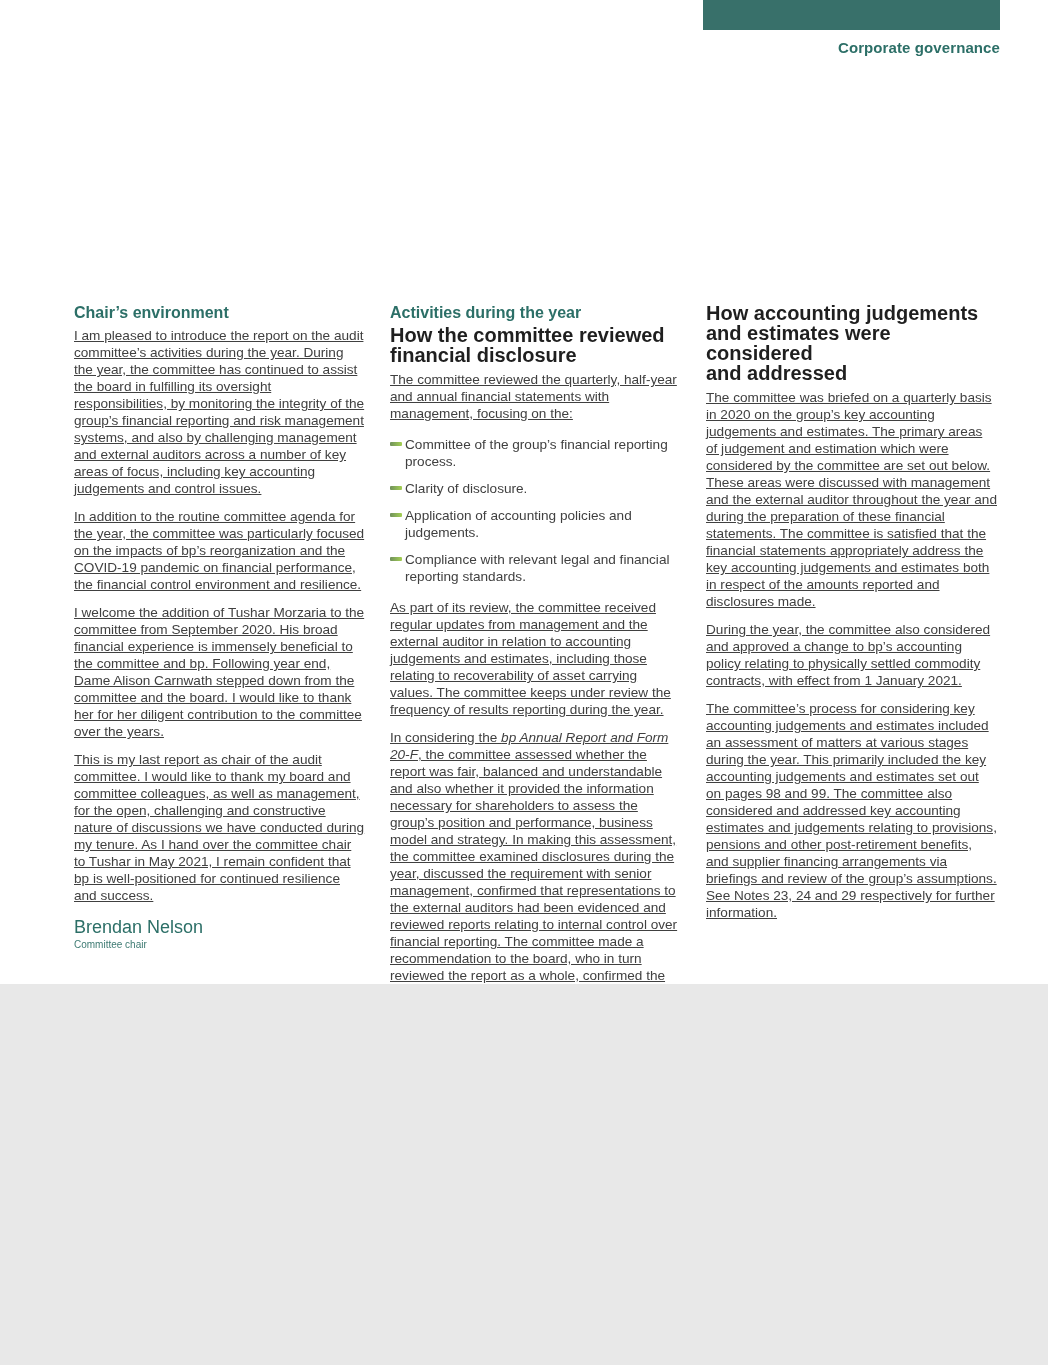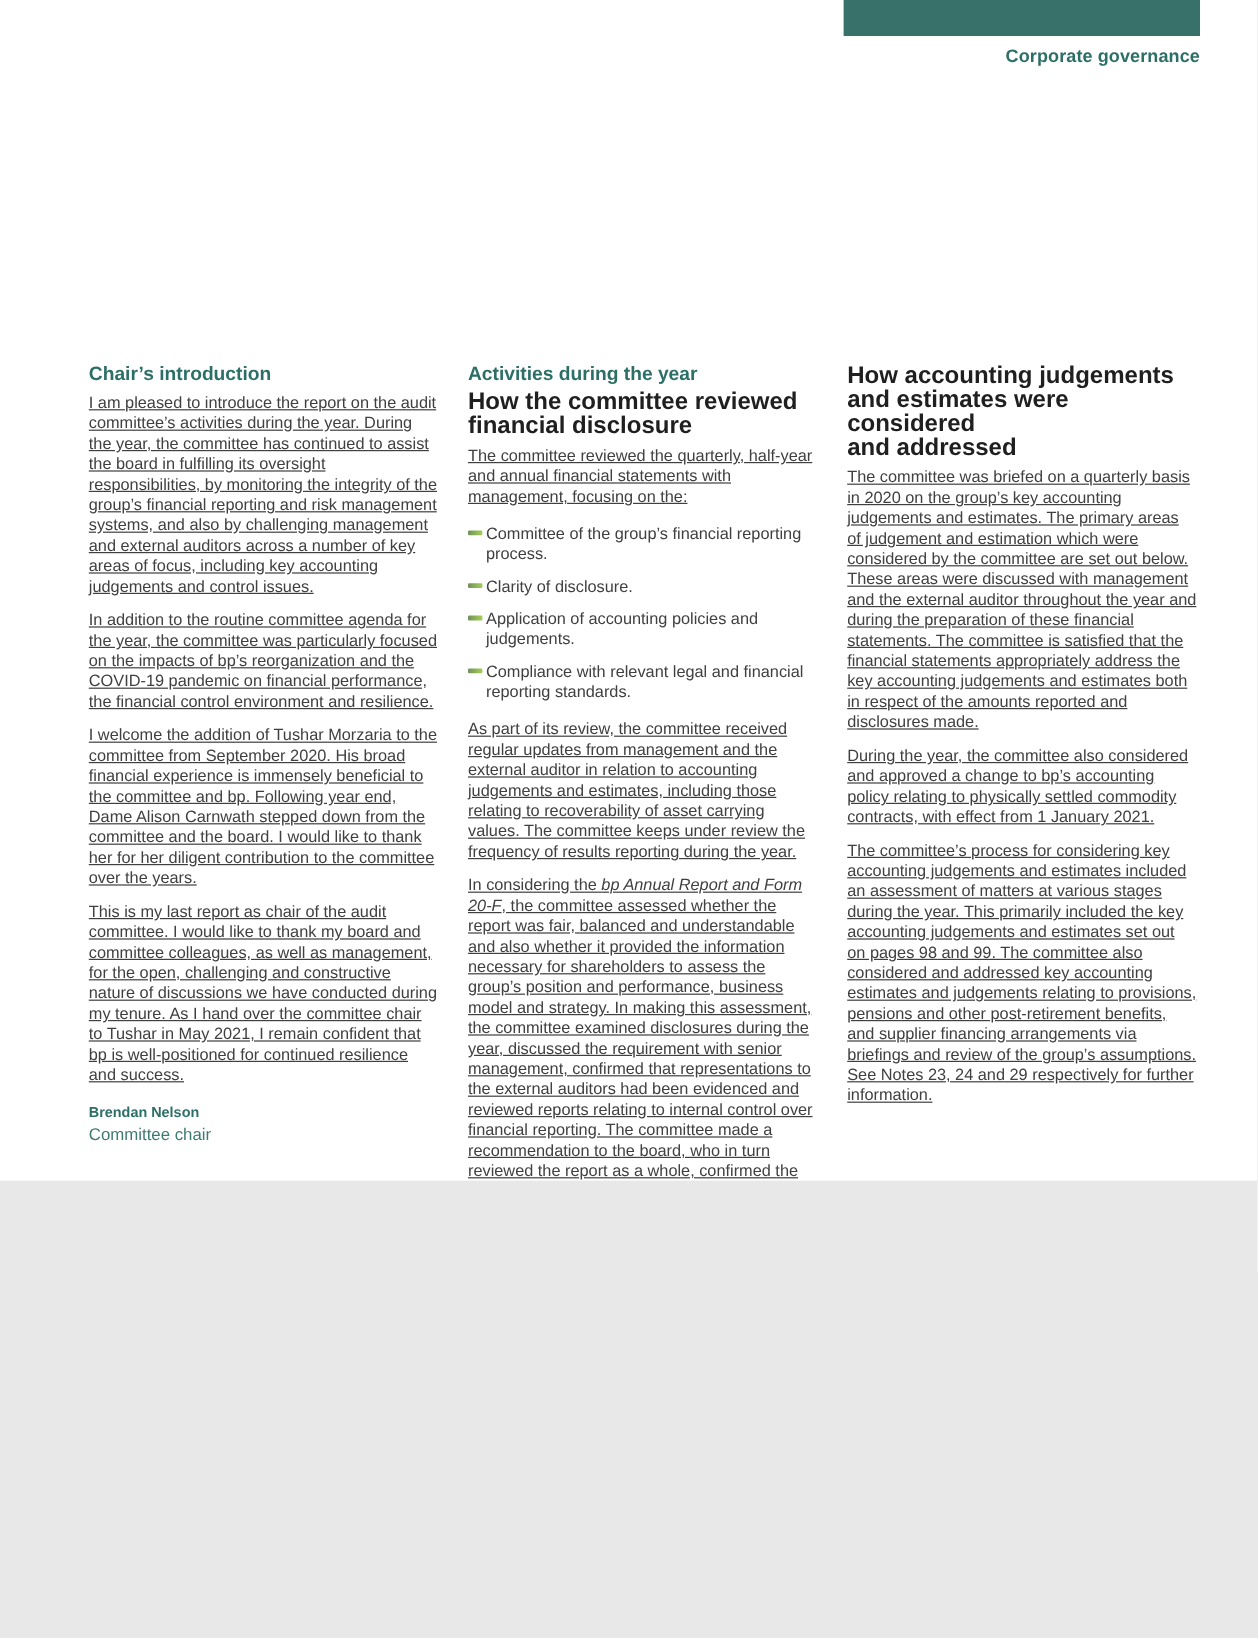--- a/index.html
+++ b/index.html
@@ -85,27 +85,27 @@
     background: linear-gradient(90deg, #70905c 0%, #8db457 55%, #a4cf52 100%);
   }
   ul.bullet-list li .bullet-text {
     font-size: 13.6px;
     line-height: 17px;
     color: #404040;
   }
 
   .signature { margin-top: 14px; }
   .sig-name {
-    font-size: 12px;
+    font-size: 18px;
     line-height: 18px;
-    font-weight: bold;
+    font-weight: normal;
     color: #2c6f67;
   }
   .sig-role {
-    font-size: 14px;
+    font-size: 10px;
     line-height: 18px;
     color: #3d7a72;
   }
 
   .italic { font-style: italic; }
 
   
   .footer {
     position: absolute;
     top: 1292px;
@@ -127,21 +127,21 @@
 <body>
 
 <div class="page">
 
   <div class="top-bar"></div>
   <div class="page-tag">Corporate governance</div>
 
   <div class="columns">
 
     <div class="col col1">
-      <h2 class="teal-heading">Chair’s introduction</h2>
+      <h2 class="teal-heading">Chair’s environment</h2>
       <p>I am pleased to introduce the report on the audit committee’s activities during the year. During the year, the committee has continued to assist the board in fulfilling its oversight responsibilities, by monitoring the integrity of the group’s financial reporting and risk management systems, and also by challenging management and external auditors across a number of key areas of focus, including key accounting judgements and control issues.</p>
       <p>In addition to the routine committee agenda for the year, the committee was particularly focused on the impacts of bp’s reorganization and the COVID-19 pandemic on financial performance, the financial control environment and resilience.</p>
       <p>I welcome the addition of Tushar Morzaria to the committee from September 2020. His broad financial experience is immensely beneficial to the committee and bp. Following year end, Dame Alison Carnwath stepped down from the committee and the board. I would like to thank her for her diligent contribution to the committee over the years.</p>
       <p>This is my last report as chair of the audit committee. I would like to thank my board and committee colleagues, as well as management, for the open, challenging and constructive nature of discussions we have conducted during my tenure. As I hand over the committee chair to Tushar in May 2021, I remain confident that bp is well-positioned for continued resilience and success.</p>
       <div class="signature">
         <div class="sig-name">Brendan Nelson</div>
         <div class="sig-role">Committee chair</div>
       </div>
     </div>
 

